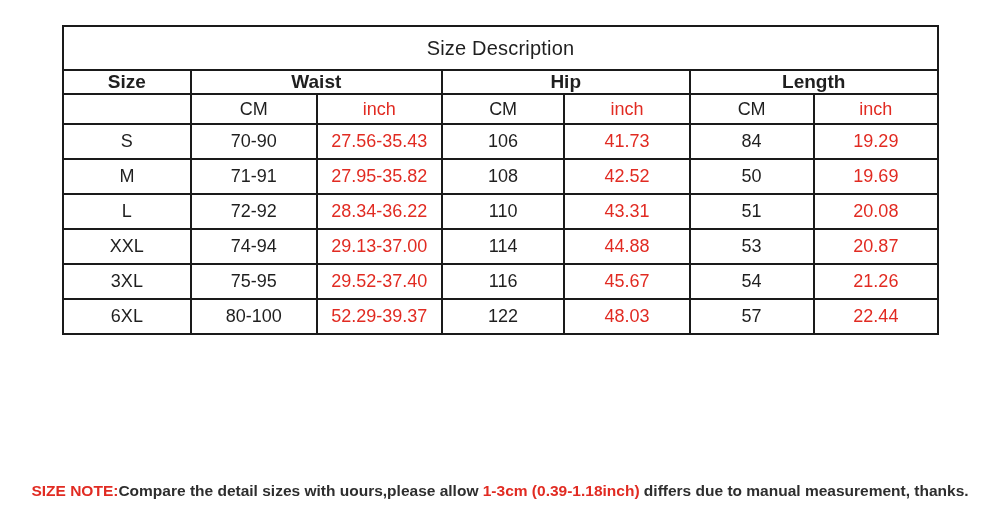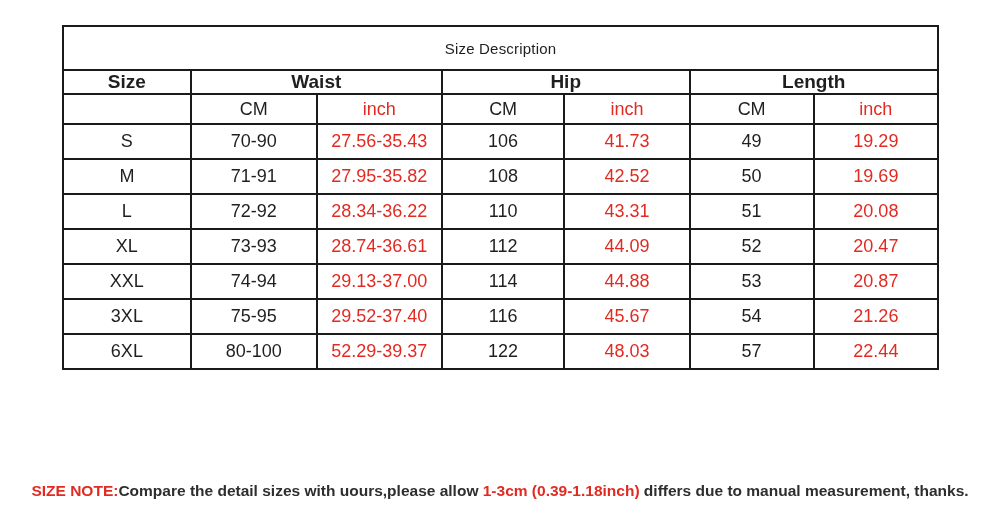--- a/index.html
+++ b/index.html
@@ -13,21 +13,21 @@
 
   table.size-table {
     position:absolute; left:62px; top:25px; width:877px;
     border-collapse:collapse; table-layout:fixed; background:#ffffff;
   }
   table.size-table th, table.size-table td {
     border:2px solid var(--border);
     text-align:center; vertical-align:middle;
     padding:0; overflow:hidden; white-space:nowrap;
   }
-  tr.title-row th { height:44px; font-size:15px; font-weight:400; letter-spacing:0.2px; }
+  tr.title-row th { height:44px; font-size:20px; font-weight:400; letter-spacing:0.2px; }
   tr.group-row th { height:24px; font-size:19px; font-weight:700; }
   tr.unit-row  th { height:30px; font-size:18px; font-weight:400;margin-top:30px; }
   tbody td { height:35px; font-size:18px; font-weight:400; }
   .red { color:var(--red); }
 
   .note {
     position:absolute; left:0; top:482px; width:1000px;
     text-align:center; font-size:15.5px; font-weight:600; color:#2e2e2e;
     white-space:nowrap;
   }
@@ -69,49 +69,40 @@
         <th class="red">inch</th>
       </tr>
     </thead>
     <tbody>
         <tr>
           <td>S</td>
           <td>70-90</td>
           <td class="red">27.56-35.43</td>
           <td>106</td>
           <td class="red">41.73</td>
-          <td>49</td>
+          <td>84</td>
           <td class="red">19.29</td>
         </tr>
         <tr>
           <td>M</td>
           <td>71-91</td>
           <td class="red">27.95-35.82</td>
           <td>108</td>
           <td class="red">42.52</td>
           <td>50</td>
           <td class="red">19.69</td>
         </tr>
         <tr>
           <td>L</td>
           <td>72-92</td>
           <td class="red">28.34-36.22</td>
           <td>110</td>
           <td class="red">43.31</td>
           <td>51</td>
           <td class="red">20.08</td>
-        </tr>
-        <tr>
-          <td>XL</td>
-          <td>73-93</td>
-          <td class="red">28.74-36.61</td>
-          <td>112</td>
-          <td class="red">44.09</td>
-          <td>52</td>
-          <td class="red">20.47</td>
         </tr>
         <tr>
           <td>XXL</td>
           <td>74-94</td>
           <td class="red">29.13-37.00</td>
           <td>114</td>
           <td class="red">44.88</td>
           <td>53</td>
           <td class="red">20.87</td>
         </tr>

